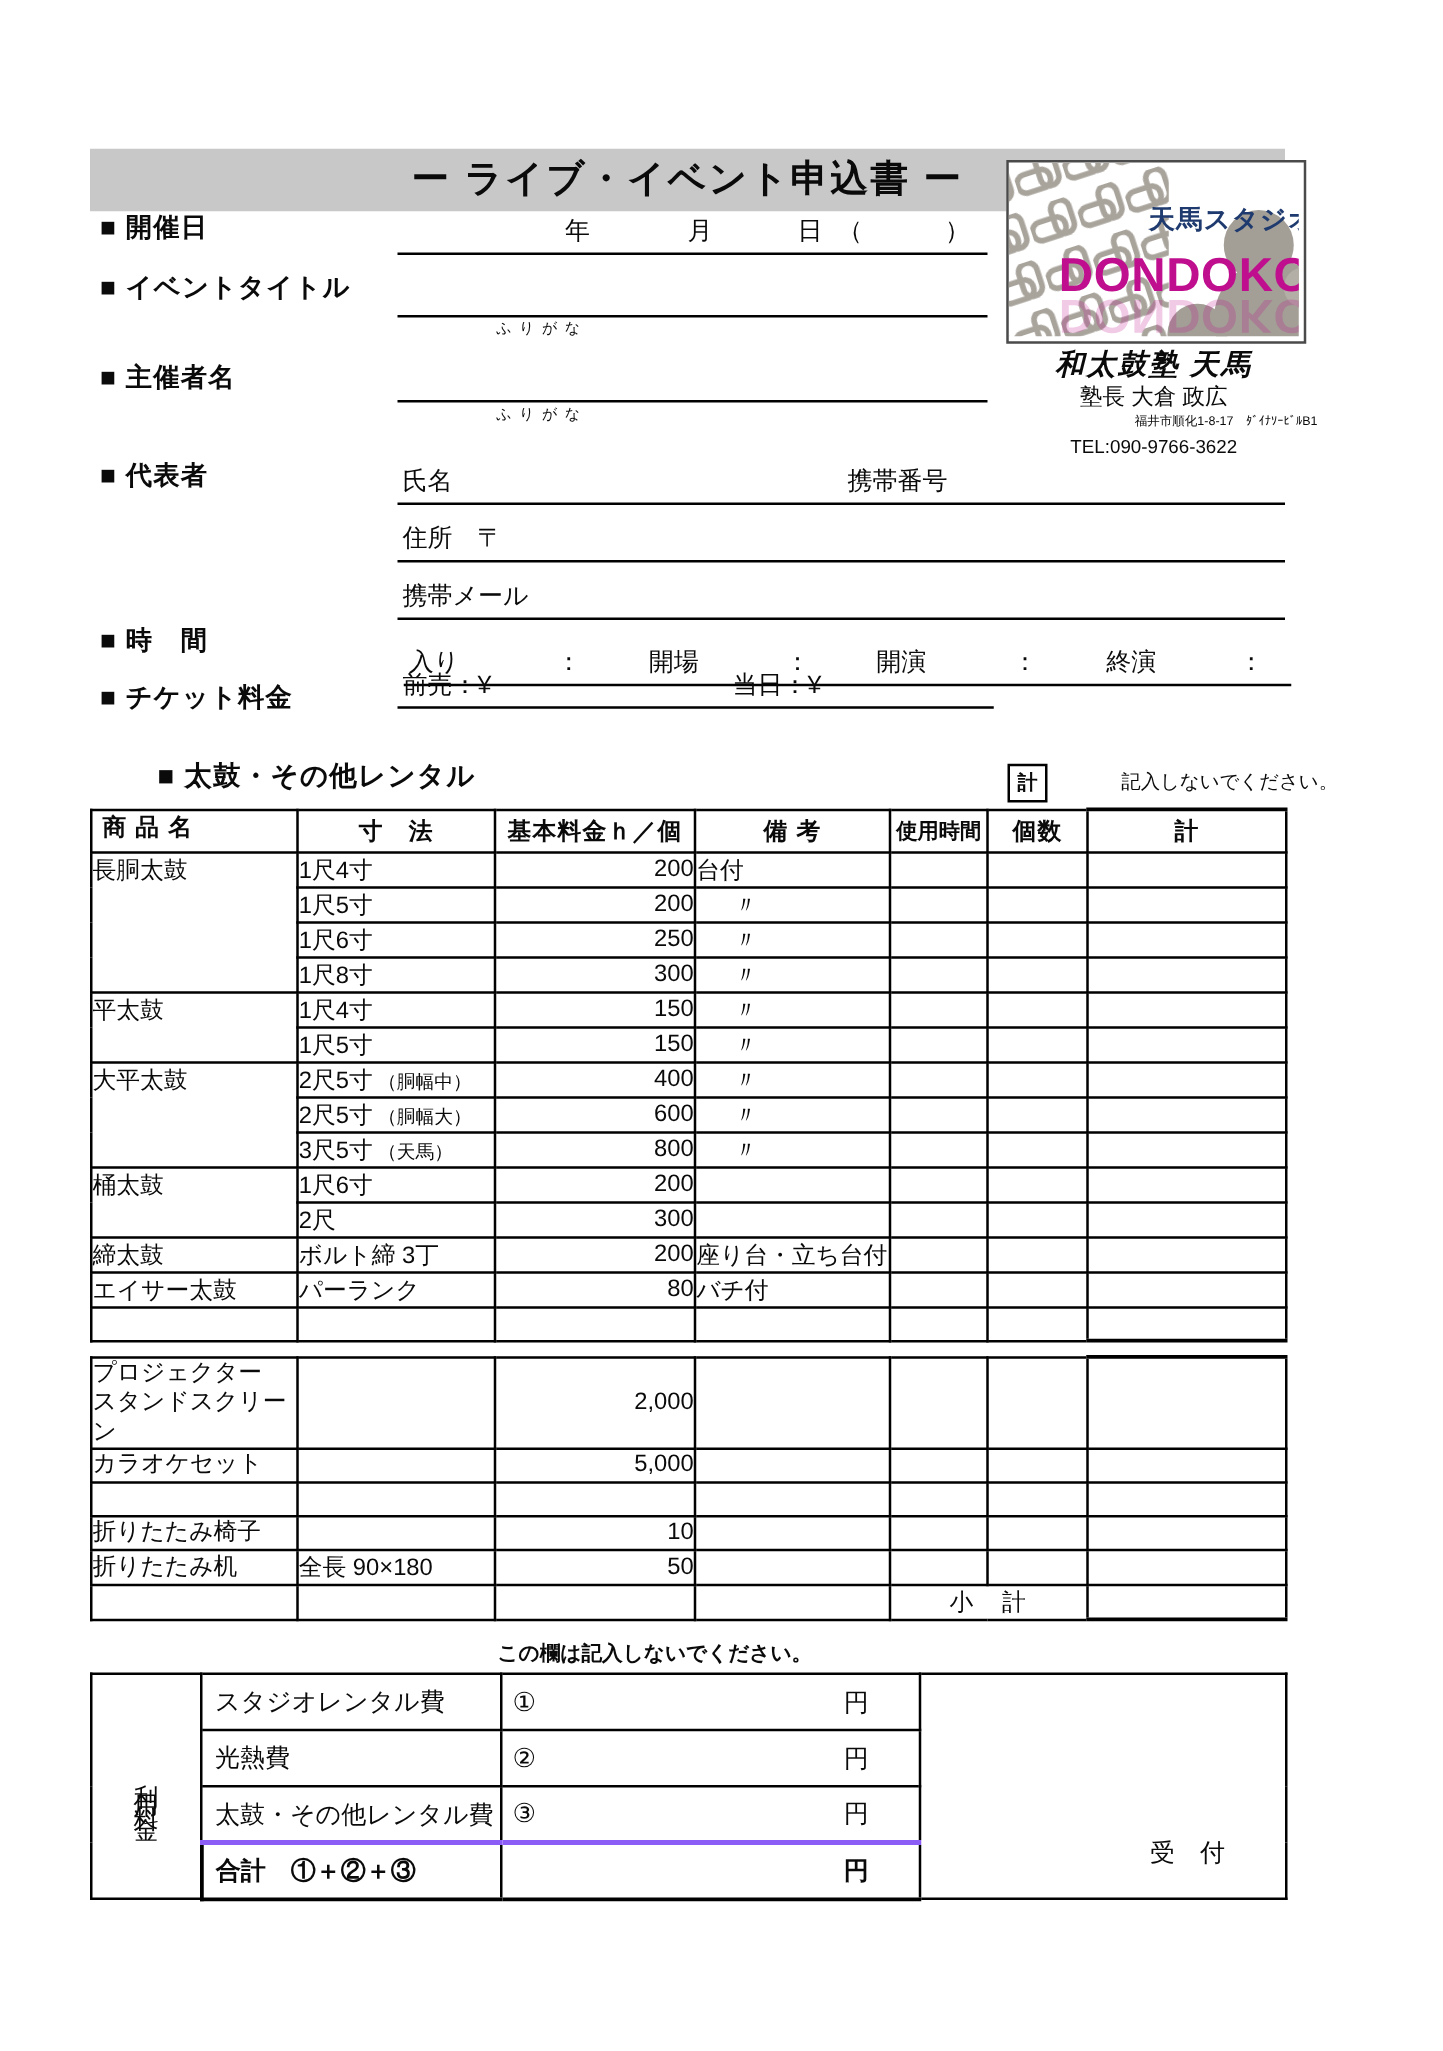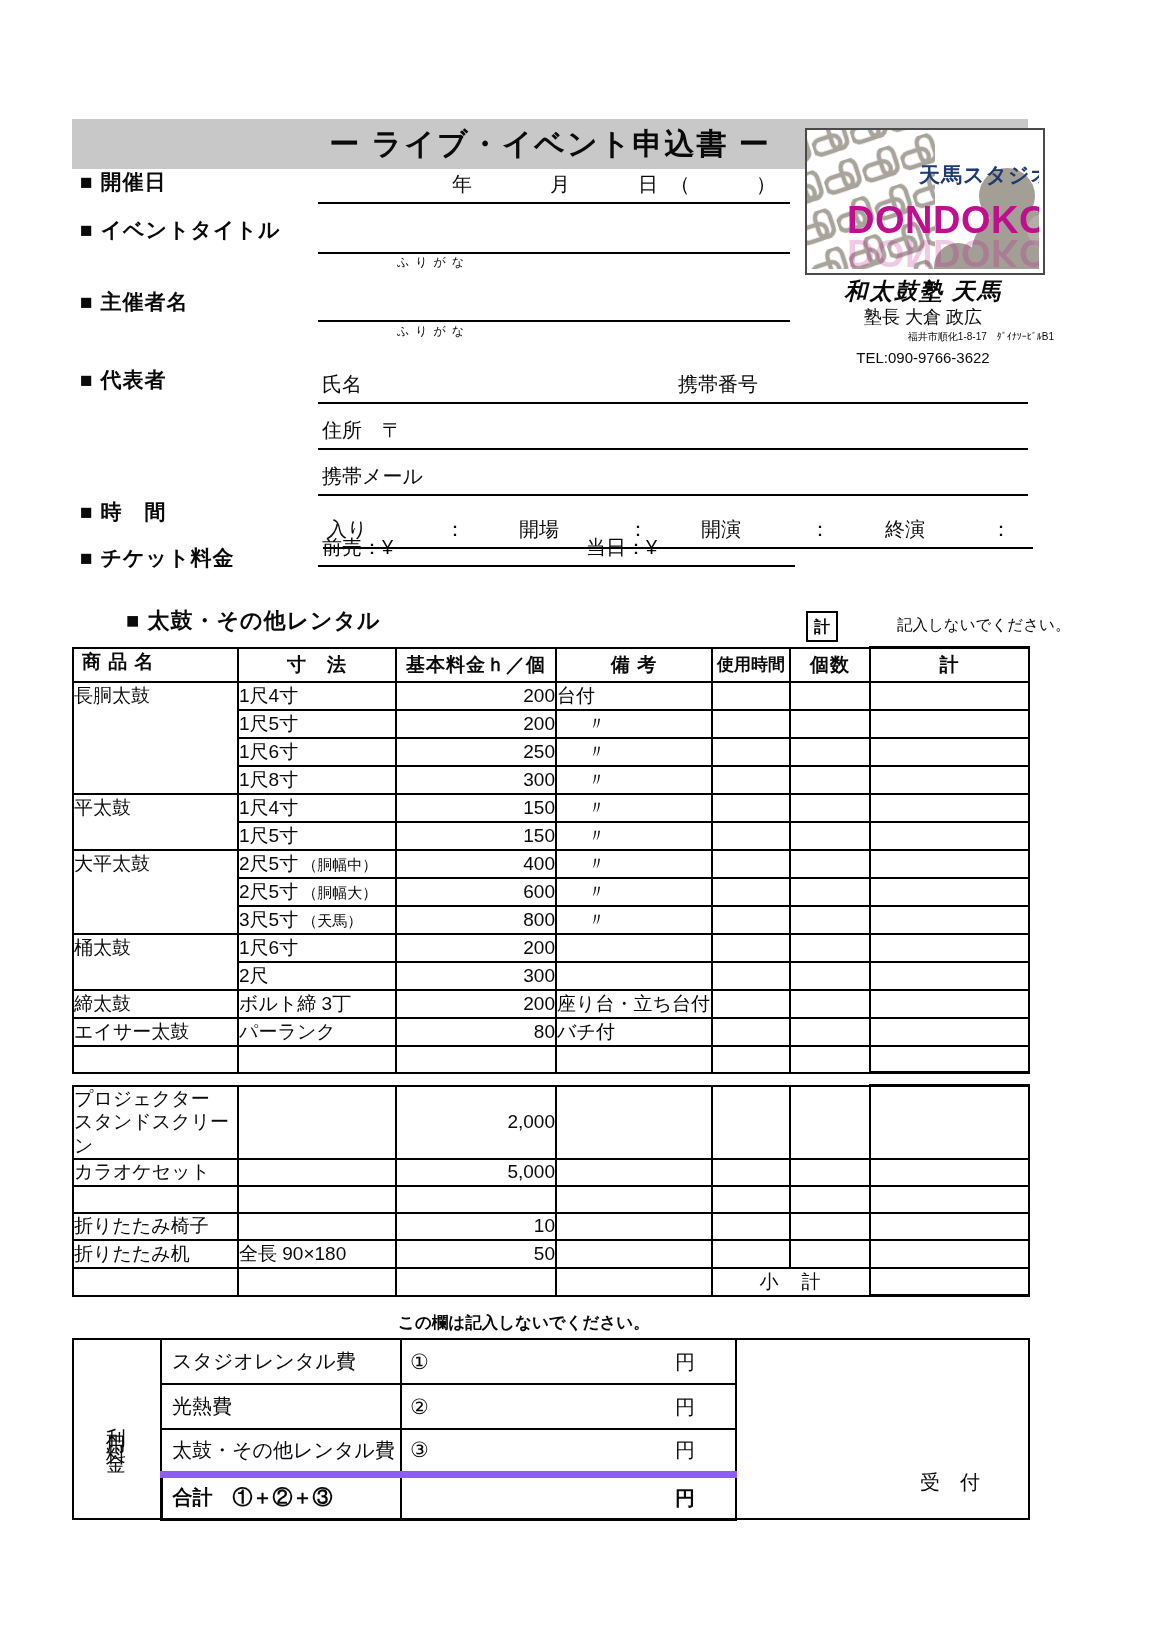--- a/index.html
+++ b/index.html
@@ -60,21 +60,21 @@
   .bottom-note{left:398px;top:1312px;font-size:16.5px;font-weight:bold;}
   table.fee{position:absolute;left:72px;top:1338px;border-collapse:collapse;table-layout:fixed;width:956px;background:#fff;}
   .fee td{border:2px solid #000;padding:0;}
   .fee tr{height:45px;}
   .fee .v{writing-mode:vertical-rl;text-orientation:upright;text-align:center;
     font-size:20px;letter-spacing:9px;vertical-align:middle;}
   .fee .fl{font-size:20px;padding-left:10px;white-space:nowrap;}
   .fee .fv{position:relative;}
   .fee .fv .num{position:absolute;left:8px;top:50%;transform:translateY(-50%);font-size:21px;}
   .fee .fv .unit{position:absolute;right:40px;top:50%;transform:translateY(-50%);font-size:20px;}
-  .fee tr.total td.fl,.fee tr.total td.fv{border-top:7px solid #8b5cf6;border-bottom:3px solid #000;}
+  .fee tr.total td.fl,.fee tr.total td.fv{border-top:4px solid #8b5cf6;border-bottom:3px solid #000;}
   .fee tr.total td.fl{border-left:3px solid #000;font-weight:bold;}
   .fee tr.total td.fv .unit{font-weight:bold;}
   .fee .rcpt{vertical-align:bottom;text-align:right;padding:0 48px 22px 0;font-size:20px;}
 </style>
 </head>
 <body>
 
 <div class="abs titlebar">ー ライブ・イベント申込書 ー</div>
 
 <div class="abs logo-box">

